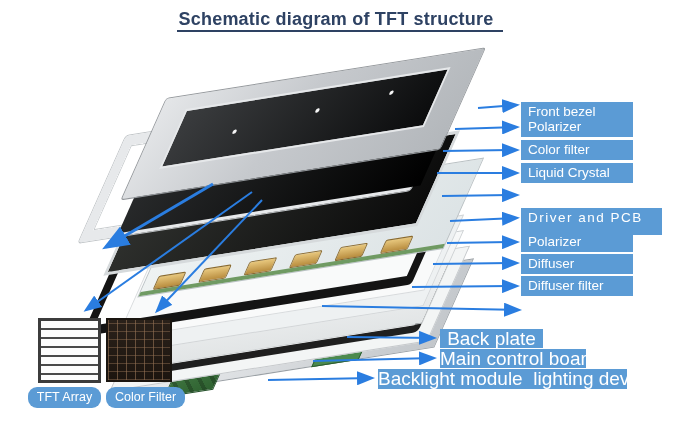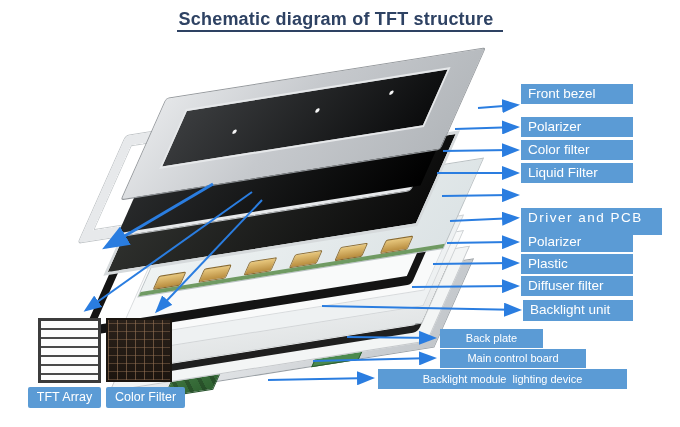--- a/index.html
+++ b/index.html
@@ -41,34 +41,34 @@
   #front-bezel-layer{left:166px;top:98px;width:324px;height:94px;background:linear-gradient(115deg,#e4e6e8 0%,#c6c9cd 45%,#b3b7bb 100%);border:1px solid #94989c;border-radius:3px;}
   #front-bezel-layer .bezel-window{position:absolute;left:26px;top:13px;right:28px;bottom:24px;background:linear-gradient(115deg,#3a3c3e,#0b0c0d);border:2px solid #e6e8ea;}
   .screw{position:absolute;width:4px;height:4px;background:#f5f5f5;border-radius:50%;}
   
   #connectors{position:absolute;inset:0;z-index:5;pointer-events:none;}
   #connectors line{stroke:var(--arrow);stroke-width:2;}
   #connectors .fat{stroke-width:3;}
   
   .rlabel{position:absolute;left:521px;width:112px;height:20px;background:var(--label-box);
     color:var(--label-text);font-size:13.5px;line-height:20px;padding-left:7px;box-sizing:border-box;z-index:10;white-space:nowrap;}
-  .blabel{position:absolute;background:var(--label-box);color:var(--label-text);font-size:11px;
+  .blabel{position:absolute;background:var(--label-box);color:var(--label-text);font-size:19px;
     text-align:center;white-space:pre;box-sizing:border-box;z-index:10;}
   #plastic-frame-label{position:absolute;left:22px;top:221px;width:77px;height:46px;background:var(--label-box);
     color:var(--label-text);font-size:14px;line-height:19px;border-radius:8px;padding:4px 0 0 10px;box-sizing:border-box;z-index:10;}
   
   #tft-array-image{position:absolute;left:38px;top:318px;width:63px;height:65px;box-sizing:border-box;
     border:3px solid #3c3c3c;z-index:10;
     background:repeating-linear-gradient(180deg,#fdfdfd 0 7px,#4a4a4a 7px 9px);}
   #color-filter-image{position:absolute;left:106px;top:318px;width:66px;height:64px;box-sizing:border-box;
     border:2px solid #1a1510;z-index:10;
     background-image:repeating-linear-gradient(90deg,rgba(150,115,85,.6) 0 1px,rgba(0,0,0,0) 1px 9px),
                      repeating-linear-gradient(0deg,rgba(150,115,85,.45) 0 1px,rgba(0,0,0,0) 1px 8px),
                      linear-gradient(#2a211a,#1c150f);}
-  .thumb-btn{position:absolute;background:var(--label-box);color:var(--label-text);border-radius:2px;
+  .thumb-btn{position:absolute;background:var(--label-box);color:var(--label-text);border-radius:9px;
     font-size:12.5px;text-align:center;z-index:10;}
   #tft-array-button{left:28px;top:387px;width:73px;height:21px;line-height:21px;}
   #color-filter-button{left:106px;top:387px;width:79px;height:21px;line-height:21px;}
 </style>
 </head>
 <body>
 
 <div id="stage">
 
   <div id="title"><span>Schematic diagram of TFT structure</span></div>
@@ -122,29 +122,28 @@
     <line x1="412" y1="287" x2="517" y2="286" marker-end="url(#ah)"></line>
     <line x1="322" y1="306" x2="519" y2="310" marker-end="url(#ah)"></line>
     <line x1="347" y1="337" x2="434" y2="338" marker-end="url(#ah)"></line>
     <line x1="313" y1="361" x2="434" y2="358" marker-end="url(#ah)"></line>
     <line x1="268" y1="380" x2="372" y2="378" marker-end="url(#ah)"></line>
     <line class="fat" x1="213" y1="184" x2="106" y2="247" marker-end="url(#ah)"></line>
     <line x1="252" y1="192" x2="86" y2="310" marker-end="url(#ah)"></line>
     <line x1="262" y1="200" x2="157" y2="311" marker-end="url(#ah)"></line>
   </svg>
 
-  <div class="rlabel" style="top:84px">Front bezel</div>
+  <div class="rlabel" style="top:102px">Front bezel</div>
   <div class="rlabel" style="top:117px">Polarizer</div>
   <div class="rlabel" style="top:140px">Color filter</div>
-  <div class="rlabel" style="top:163px">Liquid Filter</div>
+  <div class="rlabel" style="top:163px">Liquid Crystal</div>
   <div class="rlabel" style="top:208px;width:141px;height:27px;letter-spacing:1.5px">Driver and PCB</div>
   <div class="rlabel" style="top:232px">Polarizer</div>
-  <div class="rlabel" style="top:254px">Plastic</div>
+  <div class="rlabel" style="top:254px">Diffuser</div>
   <div class="rlabel" style="top:276px">Diffuser filter</div>
-  <div class="rlabel" style="top:300px;left:523px;width:110px;height:21px">Backlight unit</div>
 
   <div class="blabel" style="left:440px;top:329px;width:103px;height:19px;line-height:19px">Back plate</div>
   <div class="blabel" style="left:440px;top:349px;width:146px;height:19px;line-height:19px">Main control board</div>
   <div class="blabel" style="left:378px;top:369px;width:249px;height:20px;line-height:20px">Backlight module  lighting device</div>
 
 
   <div id="tft-array-image"></div>
   <div id="color-filter-image"></div>
   <div class="thumb-btn" id="tft-array-button">TFT Array</div>
   <div class="thumb-btn" id="color-filter-button">Color Filter</div>

